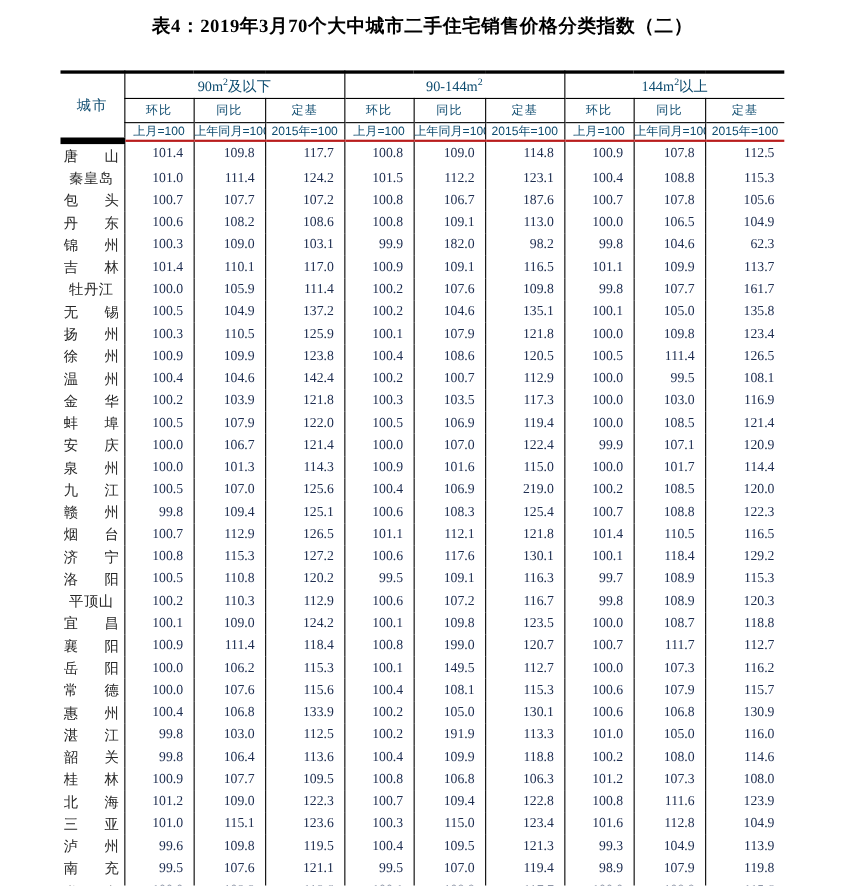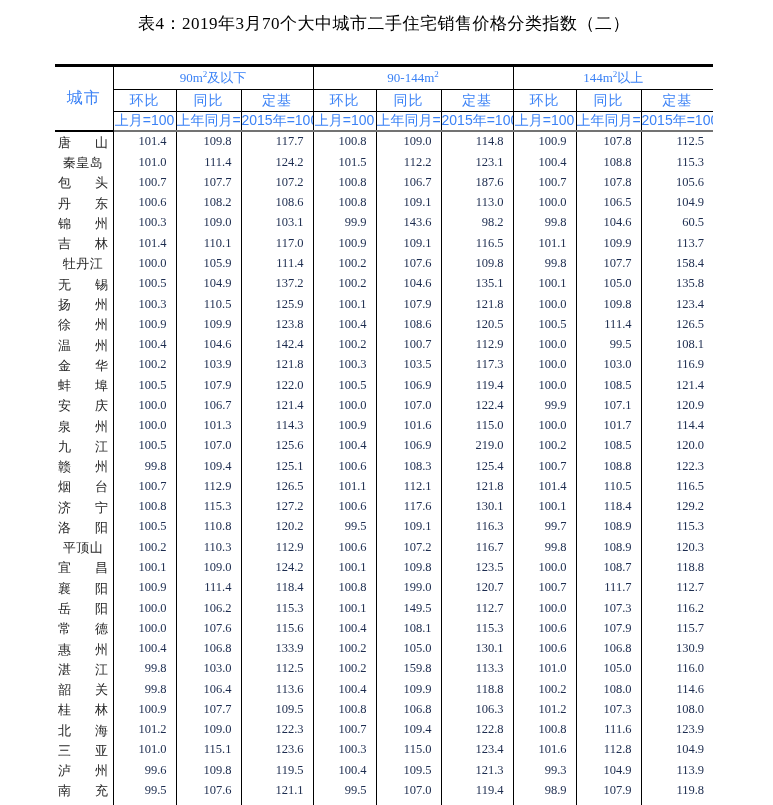--- a/index.html
+++ b/index.html
@@ -4,54 +4,54 @@
 <style>
   html,body{margin:0;padding:0;background:#ffffff;}
   body{
     width:773px;height:805px;overflow:hidden;
     font-family:"Liberation Sans",sans-serif;
     -webkit-font-smoothing:antialiased;
   }
   .page-title{
     width:658px;margin:12px 0 0 55px;
     text-align:center;
-    font-size:17px;font-weight:normal;color:#000;
+    font-size:17px;font-weight:bold;color:#000;
     font-family:"Liberation Serif","DejaVu Serif",serif;
     letter-spacing:0.5px;
     white-space:nowrap;
   }
   table.idx{
     border-collapse:collapse;
     table-layout:fixed;
     width:658px;
     margin:29px 0 0 55px;
     border-top:3px solid #000;
     border-bottom:3px solid #000;
   }
-  table.idx th{font-weight:normal;color:#3b82f6;padding:0;}
+  table.idx th{font-weight:normal;color:#0c4a6e;padding:0;}
   th.city-h{
-    border-bottom:2px solid #000000;
-    font-size:16px;letter-spacing:1px;
+    border-bottom:6px solid #000000;
+    font-size:13px;letter-spacing:1px;
   }
   th.group{
     border-left:1px solid #000;
     border-bottom:1px solid #000;
     font-size:13px;height:22px;
     font-family:"Liberation Serif","DejaVu Serif",serif;
   }
   th.group sup{font-size:9px;}
   th.metric{
     border-left:1px solid #000;
     border-bottom:1px solid #000;
-    font-size:14px;height:21px;letter-spacing:1px;
+    font-size:11px;height:21px;letter-spacing:1px;
   }
   th.base{
     border-left:1px solid #000;
-    border-bottom:2px solid #737373;
-    font-size:14px;height:15px;
+    border-bottom:2px solid #b91c1c;
+    font-size:11px;height:15px;
     white-space:nowrap;overflow:hidden;
   }
   tbody td{
     border-left:1px solid #000;
     text-align:right;
     padding:0 9px 0 0;
     height:19.4px;line-height:19.4px;
     font-family:"Liberation Serif","DejaVu Serif",serif;
     font-size:12.5px;
     color:#1c2c4f;
@@ -181,25 +181,25 @@
       </tr>
       <tr>
         <td class="city"><span class="city-inner spread">
             <span>锦</span>
             <span>州</span>
           </span></td>
         <td>100.3</td>
         <td>109.0</td>
         <td>103.1</td>
         <td>99.9</td>
-        <td>143.6</td>
+        <td>182.0</td>
         <td>98.2</td>
         <td>99.8</td>
         <td>104.6</td>
-        <td>60.5</td>
+        <td>62.3</td>
       </tr>
       <tr>
         <td class="city"><span class="city-inner spread">
             <span>吉</span>
             <span>林</span>
           </span></td>
         <td>101.4</td>
         <td>110.1</td>
         <td>117.0</td>
         <td>100.9</td>
@@ -216,21 +216,21 @@
             <span>江</span>
           </span></td>
         <td>100.0</td>
         <td>105.9</td>
         <td>111.4</td>
         <td>100.2</td>
         <td>107.6</td>
         <td>109.8</td>
         <td>99.8</td>
         <td>107.7</td>
-        <td>158.4</td>
+        <td>161.7</td>
       </tr>
       <tr>
         <td class="city"><span class="city-inner spread">
             <span>无</span>
             <span>锡</span>
           </span></td>
         <td>100.5</td>
         <td>104.9</td>
         <td>137.2</td>
         <td>100.2</td>
@@ -513,21 +513,21 @@
       </tr>
       <tr>
         <td class="city"><span class="city-inner spread">
             <span>湛</span>
             <span>江</span>
           </span></td>
         <td>99.8</td>
         <td>103.0</td>
         <td>112.5</td>
         <td>100.2</td>
-        <td>159.8</td>
+        <td>191.9</td>
         <td>113.3</td>
         <td>101.0</td>
         <td>105.0</td>
         <td>116.0</td>
       </tr>
       <tr>
         <td class="city"><span class="city-inner spread">
             <span>韶</span>
             <span>关</span>
           </span></td>

